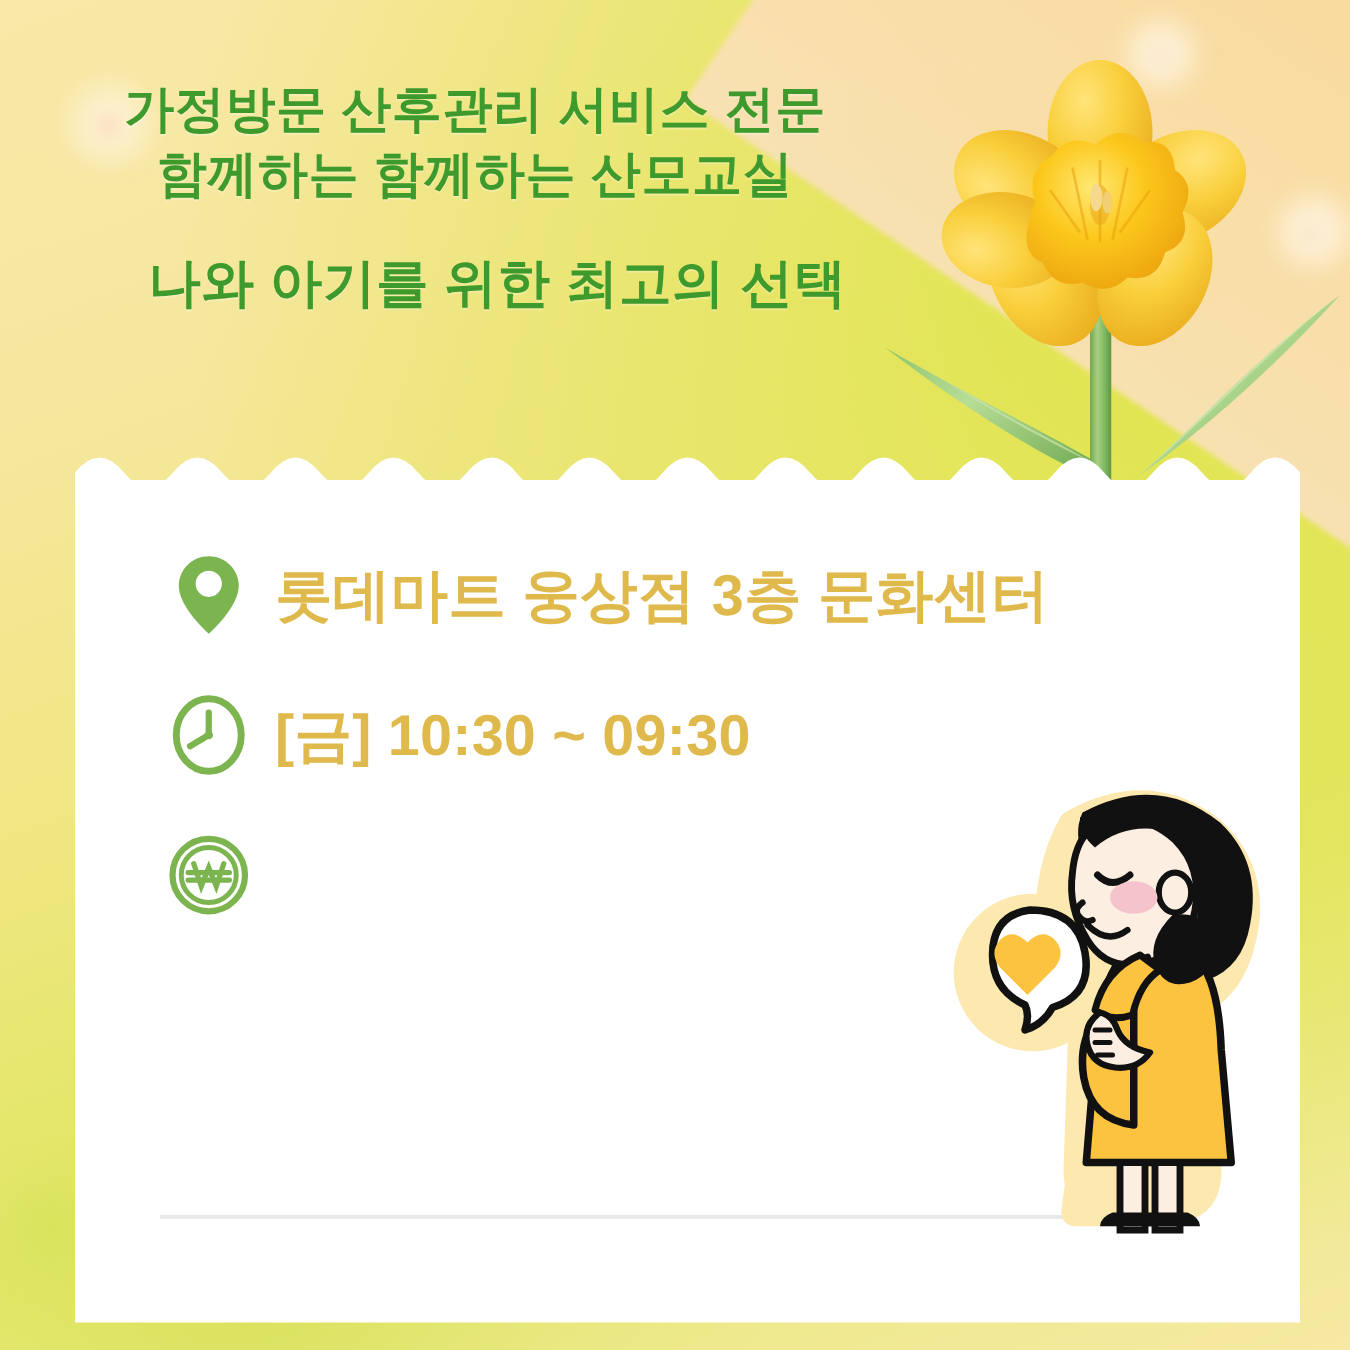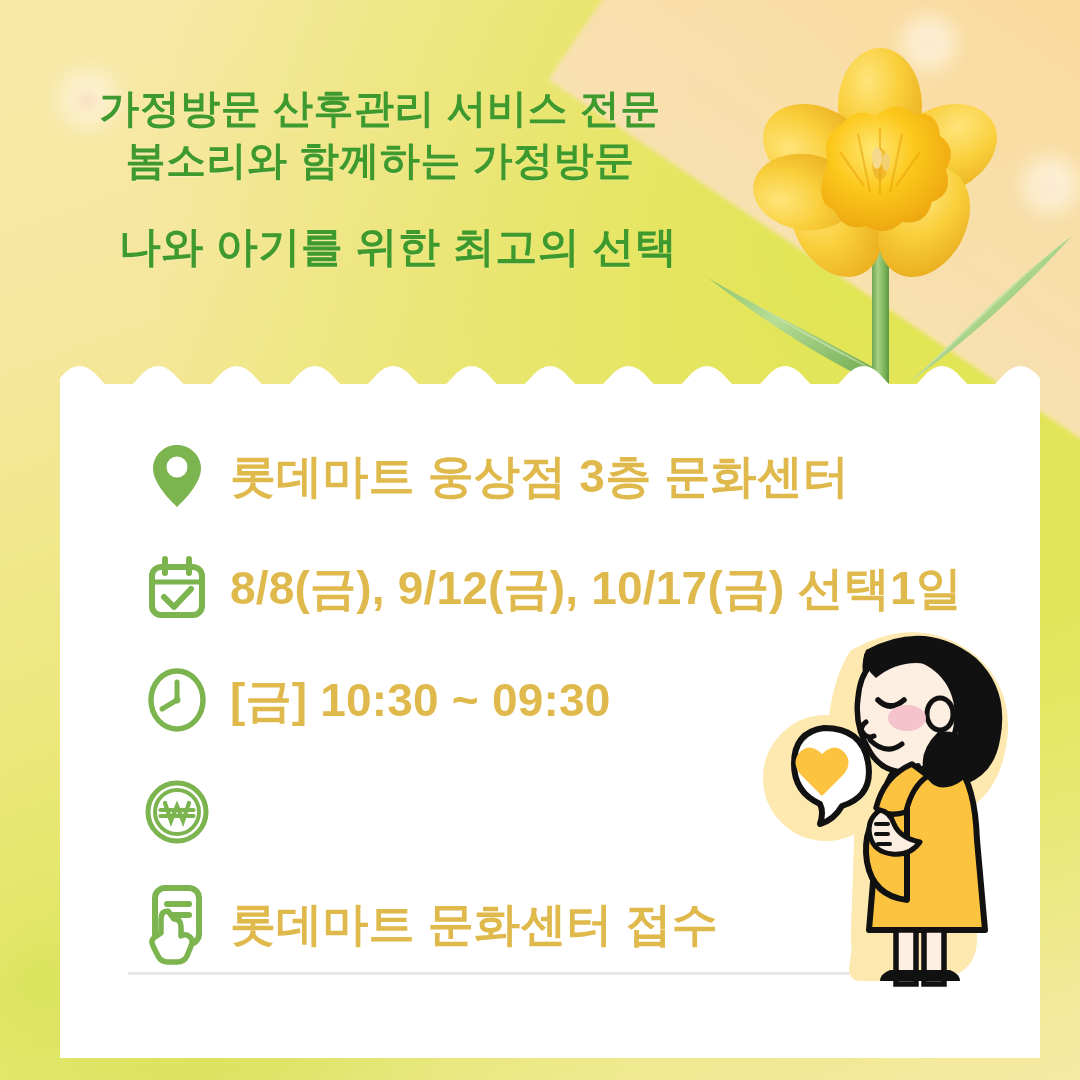--- a/index.html
+++ b/index.html
@@ -55,21 +55,21 @@
     left:0; top:62px; width:760px;
     text-align:center;
     color:#3f9a2e;
     font-weight:700;
     line-height:1.30;
     letter-spacing:.5px;
     font-size:40px;
     z-index:6;
     text-shadow:0 1px 0 rgba(255,255,255,.25);
   }
-  .headline .l1 { display:block;margin-top:20px; }
+  .headline .l1 { display:block; }
   .headline .l2 { display:block; }
   .headline .l3 {
     display:block;
     margin-top:34px;
     font-size:42px;
     padding-left:36px;
   }
 
   
   .flower-wrap { position:absolute; left:700px; top:28px; width:392px; height:392px; z-index:4; }
@@ -88,21 +88,21 @@
     background:#ffffff;
   }
   .scallop {
     position:absolute; left:0; top:0;
     width:980px; height:30px;
     z-index:2;
   }
 
   
   .rows {
-    position:absolute; left:10px; top:24px;
+    position:absolute; left:0; top:24px;
     width:856px; height:674px;
     padding:36px 0 0 68px;
     z-index:3;
   }
   .row {
     display:flex;
     align-items:center;
     height:112px;
   }
   .row .ico {
@@ -145,21 +145,21 @@
   <div class="bg-base"></div>
   <div class="bg-peach"></div>
   <div class="bg-green-wash"></div>
   <div class="bokeh bk1"></div>
   <div class="bokeh bk2"></div>
   <div class="bokeh bk3"></div>
   <div class="bokeh bk4"></div>
 
   <div class="headline">
     <span class="l1">가정방문 산후관리 서비스 전문</span>
-    <span class="l2">봄소리와 함께하는 가정방문</span>
+    <span class="l2">함께하는 함께하는 산모교실</span>
     <span class="l3">나와 아기를 위한 최고의 선택</span>
   </div>
 
   <div class="flower-wrap">
     <svg width="392" height="392" viewBox="0 0 392 392">
       <defs>
         <linearGradient id="stemG" x1="0" y1="0" x2="1" y2="0">
           <stop offset="0%" stop-color="#6fa851"></stop>
           <stop offset="35%" stop-color="#a8d083"></stop>
           <stop offset="70%" stop-color="#7eb85f"></stop>
@@ -232,32 +232,20 @@
       <div class="row">
         <span class="ico">
           <svg width="50" height="66" viewBox="0 0 50 66">
             <path d="M25 2 C11.8 2 1 12.6 1 25.6 C1 43 25 64 25 64 C25 64 49 43 49 25.6 C49 12.6 38.2 2 25 2 Z" fill="#7cb44f"></path>
             <circle cx="25" cy="24" r="10.5" fill="#ffffff"></circle>
           </svg>
         </span>
         <span class="txt">롯데마트 웅상점 3층 문화센터</span>
       </div>
 
-      <div class="row">
-        <span class="ico">
-          <svg width="58" height="62" viewBox="0 0 58 62">
-            <rect x="4" y="10" width="50" height="48" rx="9" fill="none" stroke="#7cb44f" stroke-width="6"></rect>
-            <line x1="4" y1="25" x2="54" y2="25" stroke="#7cb44f" stroke-width="5"></line>
-            <line x1="17" y1="2" x2="17" y2="16" stroke="#7cb44f" stroke-width="6" stroke-linecap="round"></line>
-            <line x1="41" y1="2" x2="41" y2="16" stroke="#7cb44f" stroke-width="6" stroke-linecap="round"></line>
-            <polyline points="16,40 26,50 43,32" fill="none" stroke="#7cb44f" stroke-width="6" stroke-linecap="round" stroke-linejoin="round"></polyline>
-          </svg>
-        </span>
-        <span class="txt">8/8(금), 9/12(금), 10/17(금) 선택1일</span>
-      </div>
 
       <div class="row">
         <span class="ico">
           <svg width="60" height="64" viewBox="0 0 60 64">
             <ellipse cx="30" cy="32" rx="26" ry="29" fill="none" stroke="#7cb44f" stroke-width="5.5"></ellipse>
             <line x1="30" y1="32" x2="30" y2="14" stroke="#7cb44f" stroke-width="5" stroke-linecap="round"></line>
             <line x1="30" y1="32" x2="15" y2="41" stroke="#7cb44f" stroke-width="5" stroke-linecap="round"></line>
             <circle cx="30" cy="32" r="3.4" fill="#7cb44f"></circle>
           </svg>
         </span>
@@ -271,31 +259,20 @@
             <circle cx="32" cy="32" r="22" fill="none" stroke="#7cb44f" stroke-width="4"></circle>
             <g fill="none" stroke="#7cb44f" stroke-width="4.2" stroke-linecap="round">
               <path d="M20 23 L26 41 L32 26 L38 41 L44 23"></path>
               <line x1="15.5" y1="30" x2="48.5" y2="30"></line>
               <line x1="15.5" y1="36" x2="48.5" y2="36"></line>
             </g>
           </svg>
         </span>
       </div>
 
-      <div class="row">
-        <span class="ico">
-          <svg width="60" height="78" viewBox="0 0 60 78">
-            <rect x="8" y="3" width="44" height="56" rx="10" fill="none" stroke="#7cb44f" stroke-width="6"></rect>
-            <line x1="20" y1="19" x2="42" y2="19" stroke="#7cb44f" stroke-width="6" stroke-linecap="round"></line>
-            <line x1="20" y1="30" x2="42" y2="30" stroke="#7cb44f" stroke-width="6" stroke-linecap="round"></line>
-            <path d="M27 34 q7 0 7 8 l0 9 q5 -3 9 1 q4 4 1 9 l-4 10 q-3 6 -10 6 l-9 0 q-7 0 -10 -6 l-5 -10 q-3 -6 2 -9 l6 -4 l0 -14 q0 -8 7 -8 Z" fill="#ffffff" stroke="#7cb44f" stroke-width="5.5" stroke-linejoin="round"></path>
-          </svg>
-        </span>
-        <span class="txt">롯데마트 문화센터 접수</span>
-      </div>
 
     </div>
 
     <div class="divider"></div>
   </div>
 
   <div class="mom-wrap">
     <svg width="296" height="366" viewBox="0 0 296 366">
 
       <g stroke="#fde8b0" stroke-width="22" stroke-linejoin="round" stroke-linecap="round" fill="#fde8b0">

